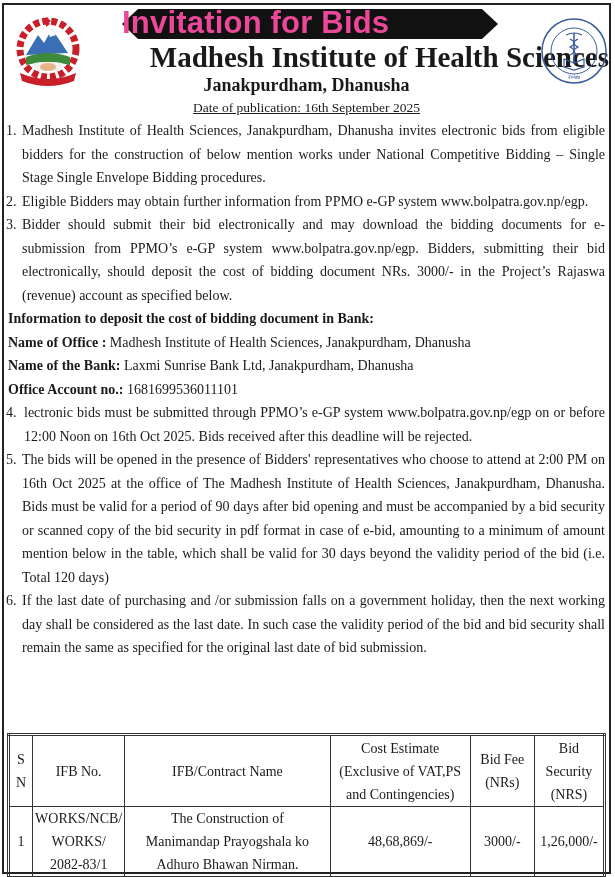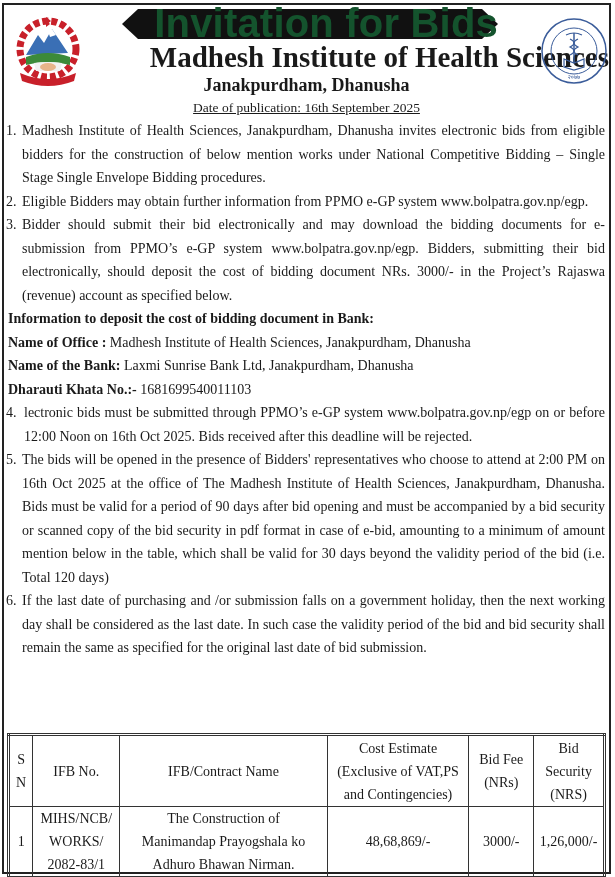--- a/index.html
+++ b/index.html
@@ -3,21 +3,21 @@
 <meta charset="utf-8">
 <style>
   html, body { margin: 0; padding: 0; background: #fff; }
   body { width: 615px; height: 877px; overflow: hidden; font-family: "Liberation Serif", serif; color: #1a1a1a; }
   .page { position: absolute; left: 2px; top: 3px; width: 609px; height: 871px; border: 2px solid #222; box-sizing: border-box; }
   .header { position: relative; height: 114px; }
   .logo-left { position: absolute; left: 8px; top: 10px; width: 72px; height: 72px; }
   .logo-right { position: absolute; left: 536px; top: 12px; width: 68px; height: 68px; }
   .banner { position: absolute; left: 118px; top: 2px; width: 376px; height: 34px; }
   .banner svg { position: absolute; left: 0; top: 0; }
-  .banner-text { position: absolute; left: 0; top: -2px; width: 100%; text-align: right; color: #14532d; font-family: "Liberation Sans", sans-serif; font-weight: bold; font-size: 40px; line-height: 36px; letter-spacing: 0.2px; }
+  .banner-text { position: absolute; left: 0; top: -2px; width: 100%; text-align: left; color: #ec4899; font-family: "Liberation Sans", sans-serif; font-weight: bold; font-size: 31px; line-height: 36px; letter-spacing: 0.2px; }
   .org-name { position: absolute; left: 0; right: 0; top: 36px; text-align: right; font-weight: bold; font-size: 29px; line-height: 32px; }
   .org-loc { position: absolute; left: 0; right: 0; top: 66px; text-align: center; font-weight: bold; font-size: 18px; line-height: 28px; }
   .pub-date { position: absolute; left: 0; right: 0; top: 94px; text-align: center; font-weight: normal; font-size: 13.5px; line-height: 18px; text-decoration: underline; }
   .body { position: absolute; left: 0; top: 114px; width: 100%; font-size: 14px; line-height: 23.5px; }
   .item { position: relative; padding-left: 18px; padding-right: 4px; text-align: justify; }
   .item .num { position: absolute; left: 2px; top: 0; }
   .item.tight { text-align: left; }
   .bank { padding-left: 4px; }
   .bank .row { line-height: 23.6px; }
   .bank b { font-weight: bold; }
@@ -79,21 +79,21 @@
     </div>
     <div class="item">
       <span class="num">3.</span>
       <span>Bidder should submit their bid electronically and may download the bidding documents for e-submission from PPMO’s e-GP system www.bolpatra.gov.np/egp. Bidders, submitting their bid electronically, should deposit the cost of bidding document NRs. 3000/- in the Project’s Rajaswa (revenue) account as specified below.</span>
     </div>
 
     <div class="bank">
       <div class="bank-heading">Information to deposit the cost of bidding document in Bank:</div>
       <div class="row"><b>Name of Office :</b><span> Madhesh Institute of Health Sciences, Janakpurdham, Dhanusha</span></div>
       <div class="row"><b>Name of the Bank:</b><span> Laxmi Sunrise Bank Ltd, Janakpurdham, Dhanusha</span></div>
-      <div class="row"><b>Dharauti Khata No.:-</b><span> 1681699540011103</span></div>
+      <div class="row"><b>Office Account no.:</b><span> 1681699536011101</span></div>
     </div>
 
     <div class="item" style="padding-left:20px">
       <span class="num">4.</span>
       <span>lectronic bids must be submitted through PPMO’s e-GP system www.bolpatra.gov.np/egp on or before 12:00 Noon on 16th Oct 2025. Bids received after this deadline will be rejected.</span>
     </div>
     <div class="item">
       <span class="num">5.</span>
       <span>The bids will be opened in the presence of Bidders' representatives who choose to attend at 2:00 PM on 16th Oct 2025 at the office of The Madhesh Institute of Health Sciences, Janakpurdham, Dhanusha. Bids must be valid for a period of 90 days after bid opening and must be accompanied by a bid security or scanned copy of the bid security in pdf format in case of e-bid, amounting to a minimum of amount mention below in the table, which shall be valid for 30 days beyond the validity period of the bid (i.e. Total 120 days)</span>
     </div>
@@ -118,21 +118,21 @@
         <th>IFB No.</th>
         <th>IFB/Contract Name</th>
         <th><span>Cost Estimate</span><br><span>(Exclusive of VAT,PS</span><br><span>and Contingencies)</span></th>
         <th><span>Bid Fee</span><br><span>(NRs)</span></th>
         <th><span>Bid</span><br><span>Security</span><br><span>(NRS)</span></th>
       </tr>
     </thead>
     <tbody>
       <tr style="height:68px">
         <td>1</td>
-        <td><span>MIHS/NCB/</span><br><span>WORKS/</span><br><span>2082-83/1</span></td>
+        <td><span>WORKS/NCB/</span><br><span>WORKS/</span><br><span>2082-83/1</span></td>
         <td><span>The Construction of</span><br><span>Manimandap Prayogshala ko</span><br><span>Adhuro Bhawan Nirman.</span></td>
         <td>48,68,869/-</td>
         <td>3000/-</td>
         <td>1,26,000/-</td>
       </tr>
     </tbody>
   </table>
 </div>
 
 </body></html>

